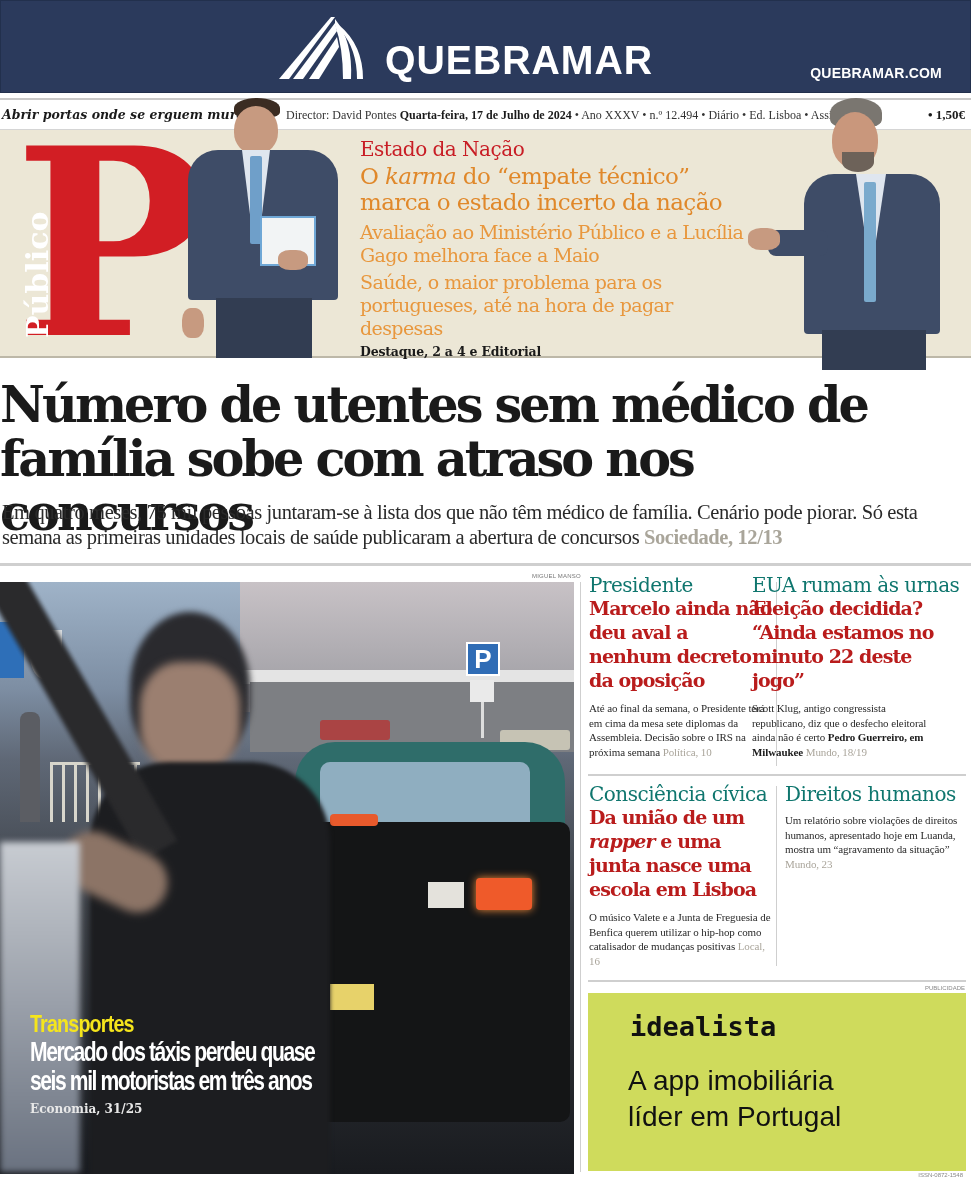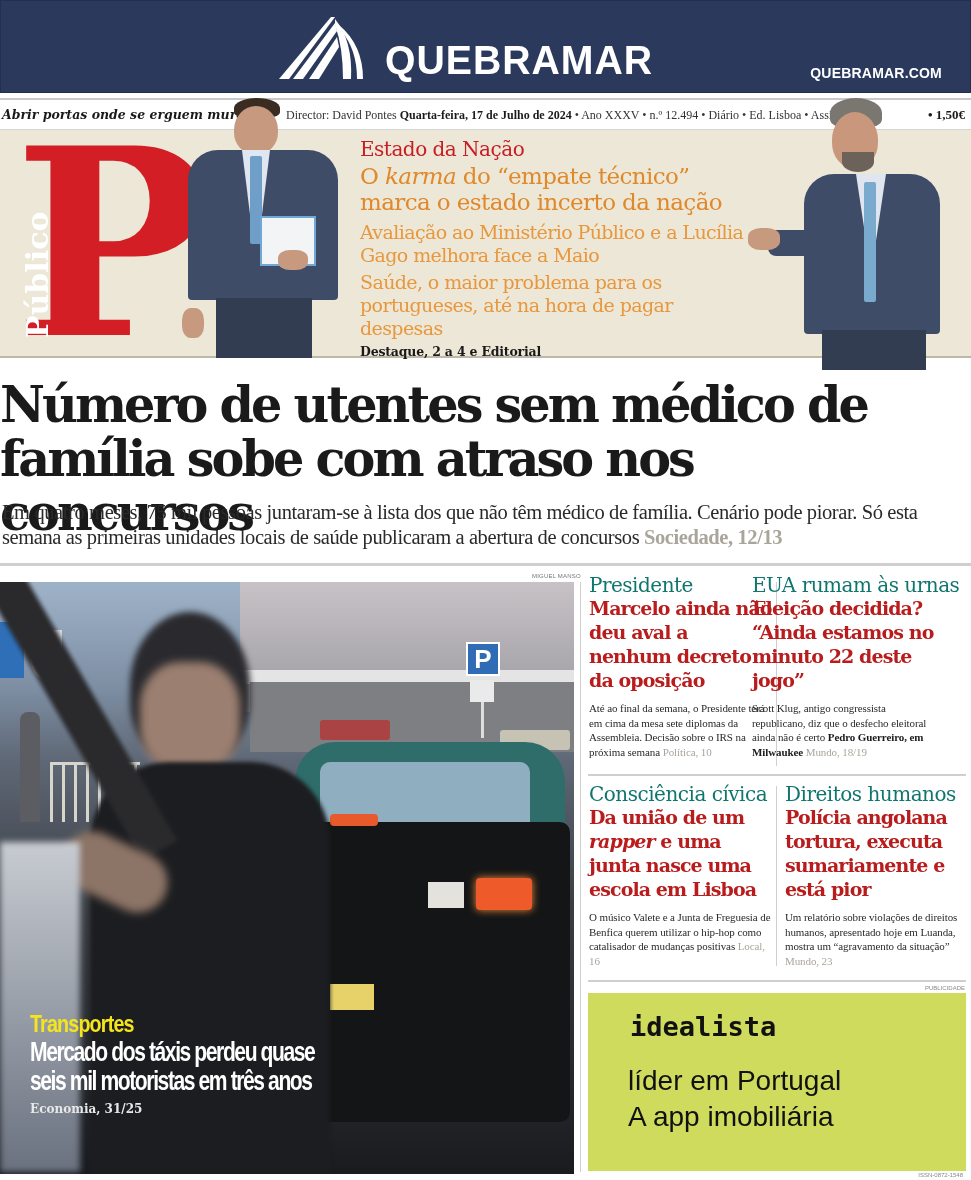--- a/index.html
+++ b/index.html
@@ -252,25 +252,24 @@
 </div>
 
 <div class="story" style="left:589px; top:784px;">
   <div class="story-kicker">Consciência cívica</div>
   <div class="story-headline"><span>Da união de um </span><i>rapper</i><span> e uma junta nasce uma escola em Lisboa</span></div>
   <div class="story-body"><span>O músico Valete e a Junta de Freguesia de Benfica querem utilizar o hip-hop como catalisador de mudanças positivas</span> <span class="ref">Local, 16</span></div>
 </div>
 
 <div class="story" style="left:785px; top:784px;">
   <div class="story-kicker">Direitos humanos</div>
-  <div class="story-headline">Polícia angolana tortura, executa sumariamente e está pior</div>
   <div class="story-body"><span>Um relatório sobre violações de direitos humanos, apresentado hoje em Luanda, mostra um “agravamento da situação”</span> <span class="ref">Mundo, 23</span></div>
 </div>
 
 <div class="ad-label">PUBLICIDADE</div>
 <div class="ad">
   <div class="ad-brand">idealista</div>
   <div class="ad-tagline">
+    <div>A app imobiliária</div>
     <div>líder em Portugal</div>
-    <div>A app imobiliária</div>
   </div>
 </div>
 <div class="issn">ISSN-0872-1548</div>
 
 </body></html>

